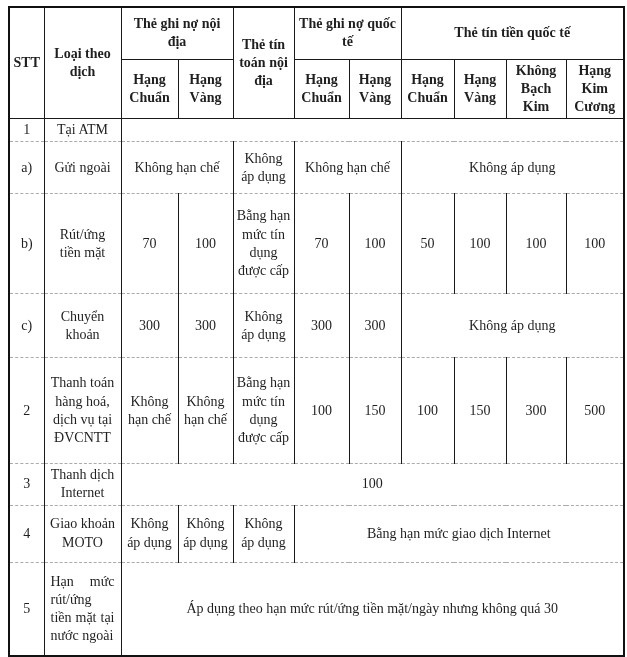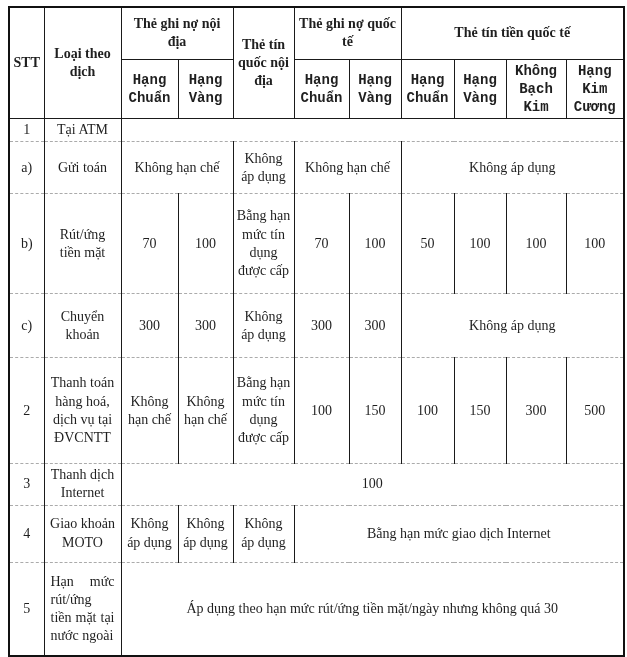--- a/index.html
+++ b/index.html
@@ -38,21 +38,21 @@
     border-top: 1px dashed #ababab;
     border-bottom: 1px dashed #ababab;
     text-align: center;
     vertical-align: middle;
     padding: 2px 3px;
     line-height: 1.3;
     word-wrap: break-word;
   }
   
   thead tr:nth-child(1) { height: 52px; }
-  thead tr:nth-child(2) { height: 57px; font-family: Liberation Mono, monospace; }
+  thead tr:nth-child(2) { height: 57px; }
   
   tbody tr:nth-child(1) { height: 22px; }
   tbody tr:nth-child(2) { height: 52px; }
   tbody tr:nth-child(3) { height: 100px; }
   tbody tr:nth-child(4) { height: 64px; }
   tbody tr:nth-child(5) { height: 106px; }
   tbody tr:nth-child(6) { height: 36px; }
   tbody tr:nth-child(7) { height: 57px; }
   tbody tr:nth-child(8) { height: 94px; }
   
@@ -78,21 +78,21 @@
         <col style="width:53px">
         <col style="width:52px">
       <col style="width:60px">
         <col style="width:58px">
     </colgroup>
     <thead>
       <tr>
         <th rowspan="2">STT</th>
         <th rowspan="2">Loại theo dịch</th>
         <th colspan="2">Thẻ ghi nợ nội địa</th>
-        <th rowspan="2">Thẻ tín quốc nội địa</th>
+        <th rowspan="2">Thẻ tín toán nội địa</th>
         <th colspan="2">Thẻ ghi nợ quốc tế</th>
         <th colspan="4">Thẻ tín tiền quốc tế</th>
       </tr>
       <tr>
         <th>Hạng Chuẩn</th>
         <th>Hạng Vàng</th>
         <th>Hạng Chuẩn</th>
         <th>Hạng Vàng</th>
         <th>Hạng Chuẩn</th>
         <th>Hạng Vàng</th>
@@ -101,21 +101,21 @@
       </tr>
     </thead>
     <tbody>
         <tr>
           <td class="stt">1</td>
           <td class="row-label">Tại ATM</td>
           <td colspan="9"></td>
         </tr>
         <tr>
           <td class="stt">a)</td>
-          <td class="row-label">Gửi toán</td>
+          <td class="row-label">Gửi ngoài</td>
           <td colspan="2">Không hạn chế</td>
           <td>Không áp dụng</td>
           <td colspan="2">Không hạn chế</td>
           <td colspan="4">Không áp dụng</td>
         </tr>
         <tr>
           <td class="stt">b)</td>
           <td class="row-label">Rút/ứng tiền mặt</td>
           <td>70</td>
           <td>100</td>

